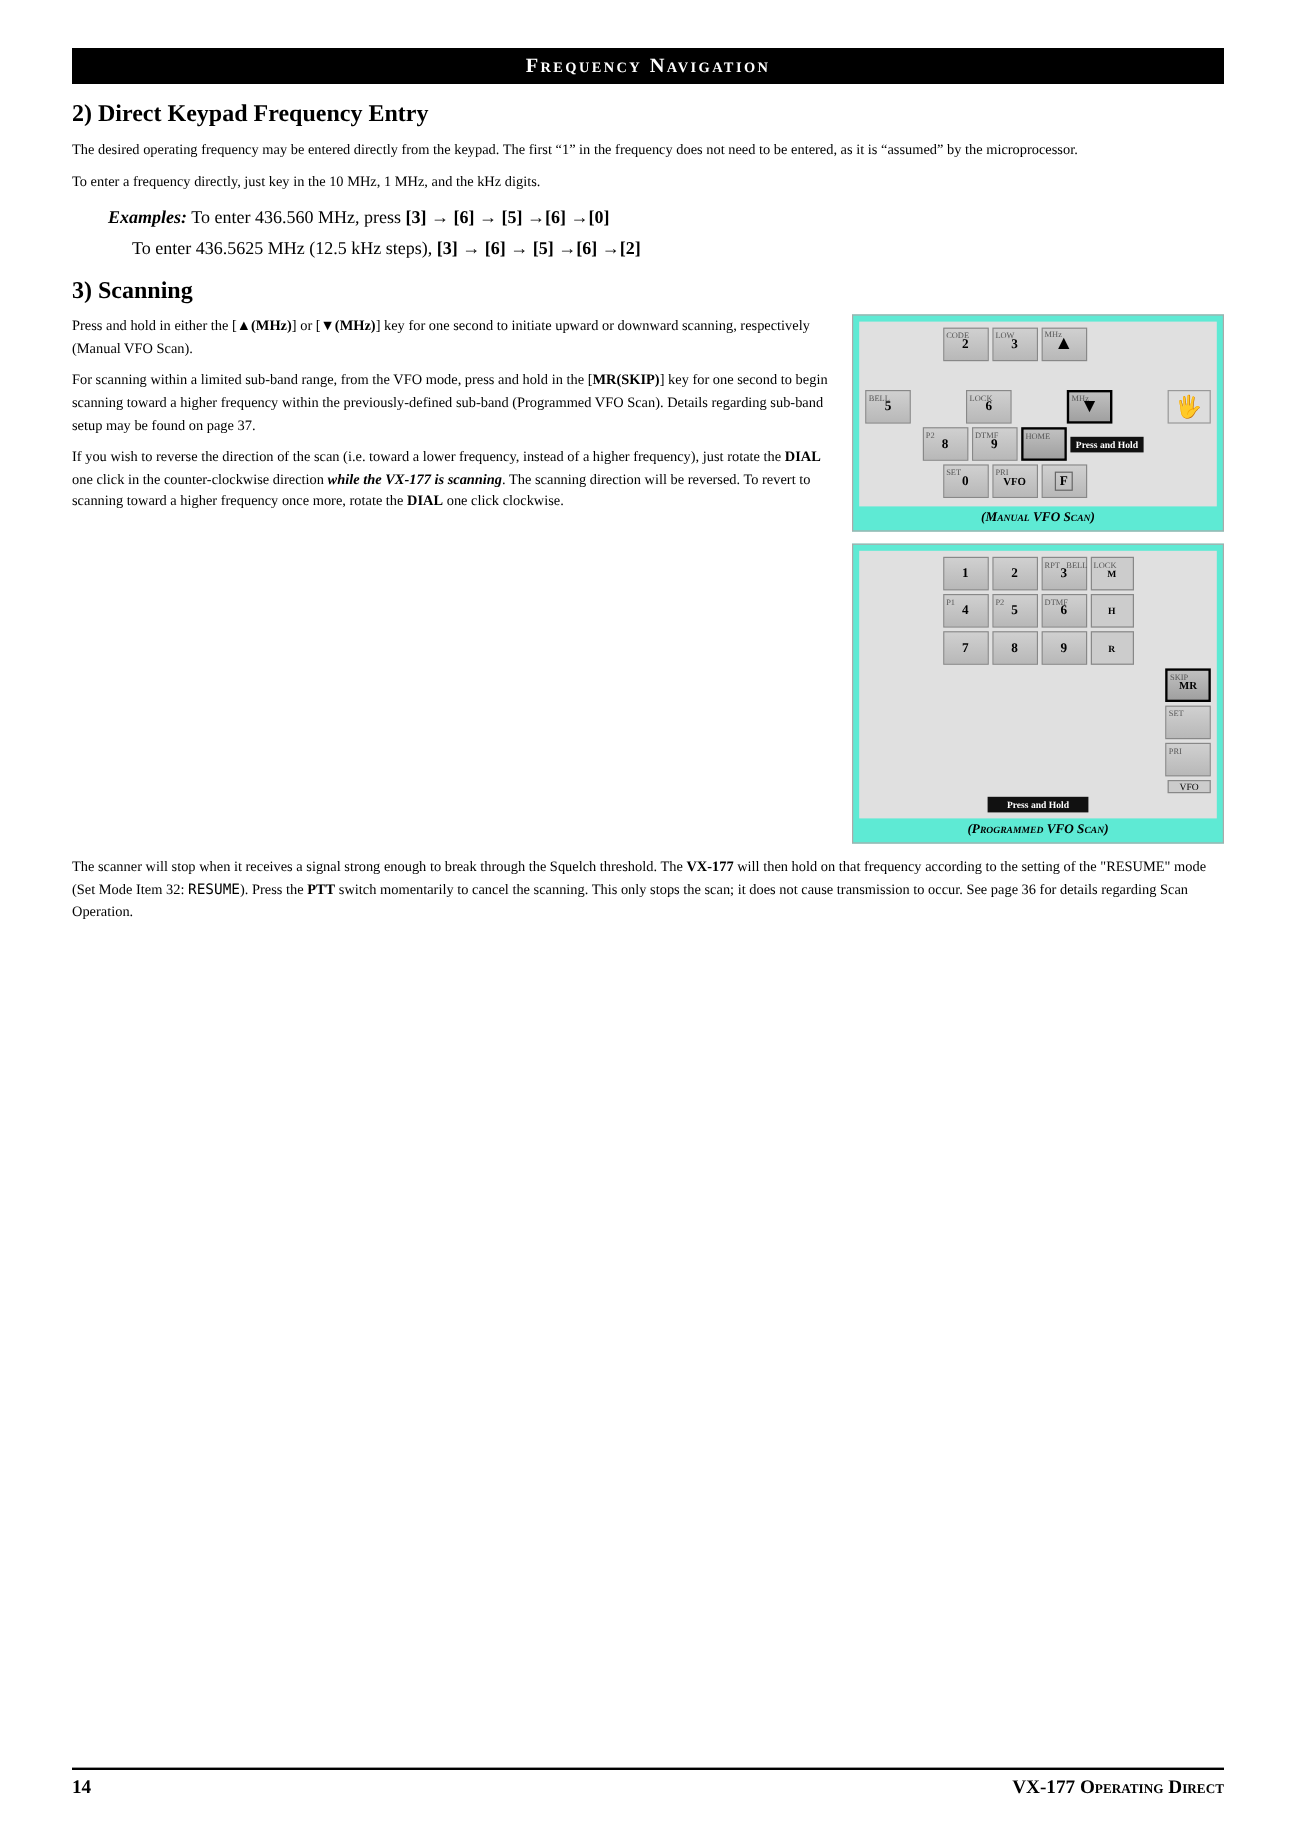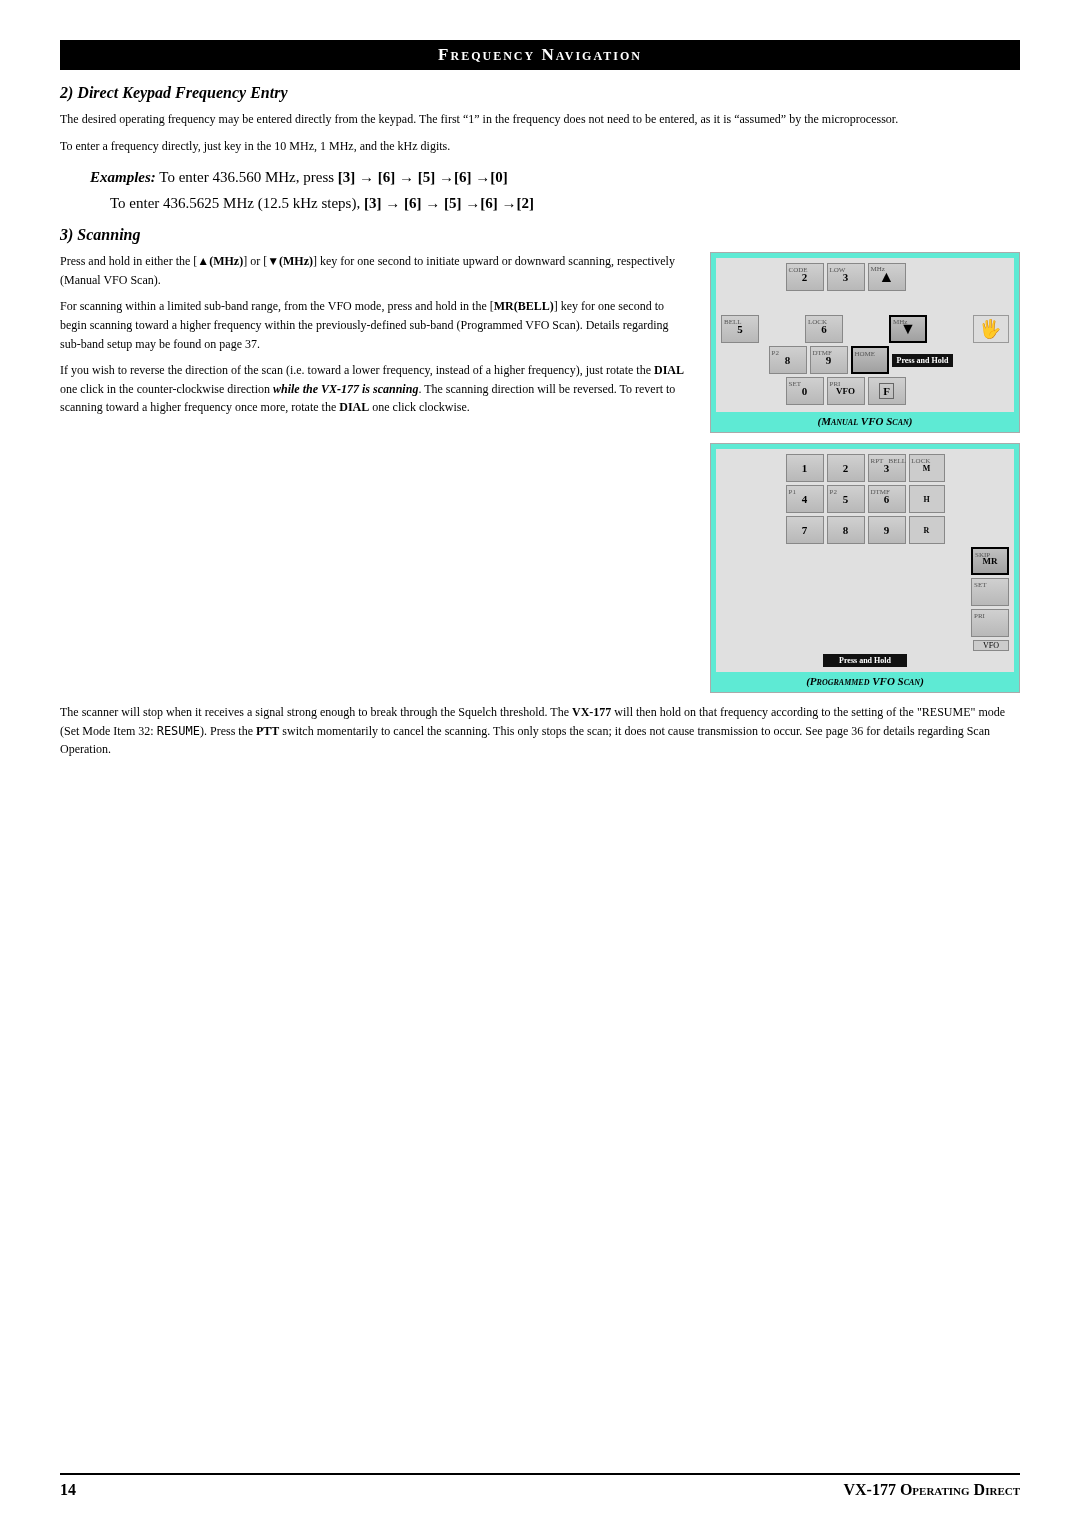--- a/index.html
+++ b/index.html
@@ -41,24 +41,23 @@
       text-align: center;
       padding: 5px 0;
       font-size: 17px;
       font-weight: bold;
       font-variant: small-caps;
       letter-spacing: 2px;
       margin-bottom: 14px;
     }
     
     .subsection-heading {
-      font-size: 16px;
+      font-size: 20px;
       font-weight: bold;
       margin-bottom: 8px;
-      font-style: italic;
     }
     
     p {
       font-size: 12px;
       line-height: 1.55;
       margin-bottom: 8px;
     }
     .indent {
       margin-left: 20px;
     }
@@ -203,21 +202,21 @@
 
   <div>
     <div class="subsection-heading">3) Scanning</div>
     <div class="scanning-section">
 
       <div class="scanning-text">
         <p>
           Press and hold in either the [<span class="b">▲(MHz)</span>] or [<span class="b">▼(MHz)</span>] key for one second to initiate upward or downward scanning, respectively (Manual VFO Scan).
         </p>
         <p>
-          For scanning within a limited sub-band range, from the VFO mode, press and hold in the [<span class="b">MR(BELL)</span>] key for one second to begin scanning toward a higher frequency within the previously-defined sub-band (Programmed VFO Scan). Details regarding sub-band setup may be found on page 37.
+          For scanning within a limited sub-band range, from the VFO mode, press and hold in the [<span class="b">MR(SKIP)</span>] key for one second to begin scanning toward a higher frequency within the previously-defined sub-band (Programmed VFO Scan). Details regarding sub-band setup may be found on page 37.
         </p>
         <p>
           If you wish to reverse the direction of the scan (i.e. toward a lower frequency, instead of a higher frequency), just rotate the <span class="b">DIAL</span> one click in the counter-clockwise direction <span class="bi">while the VX-177 is scanning</span>. The scanning direction will be reversed. To revert to scanning toward a higher frequency once more, rotate the <span class="b">DIAL</span> one click clockwise.
         </p>
       </div>
 
       <div class="scanning-images">
 
         <div class="diagram-wrapper">
           <div class="kpad1">

